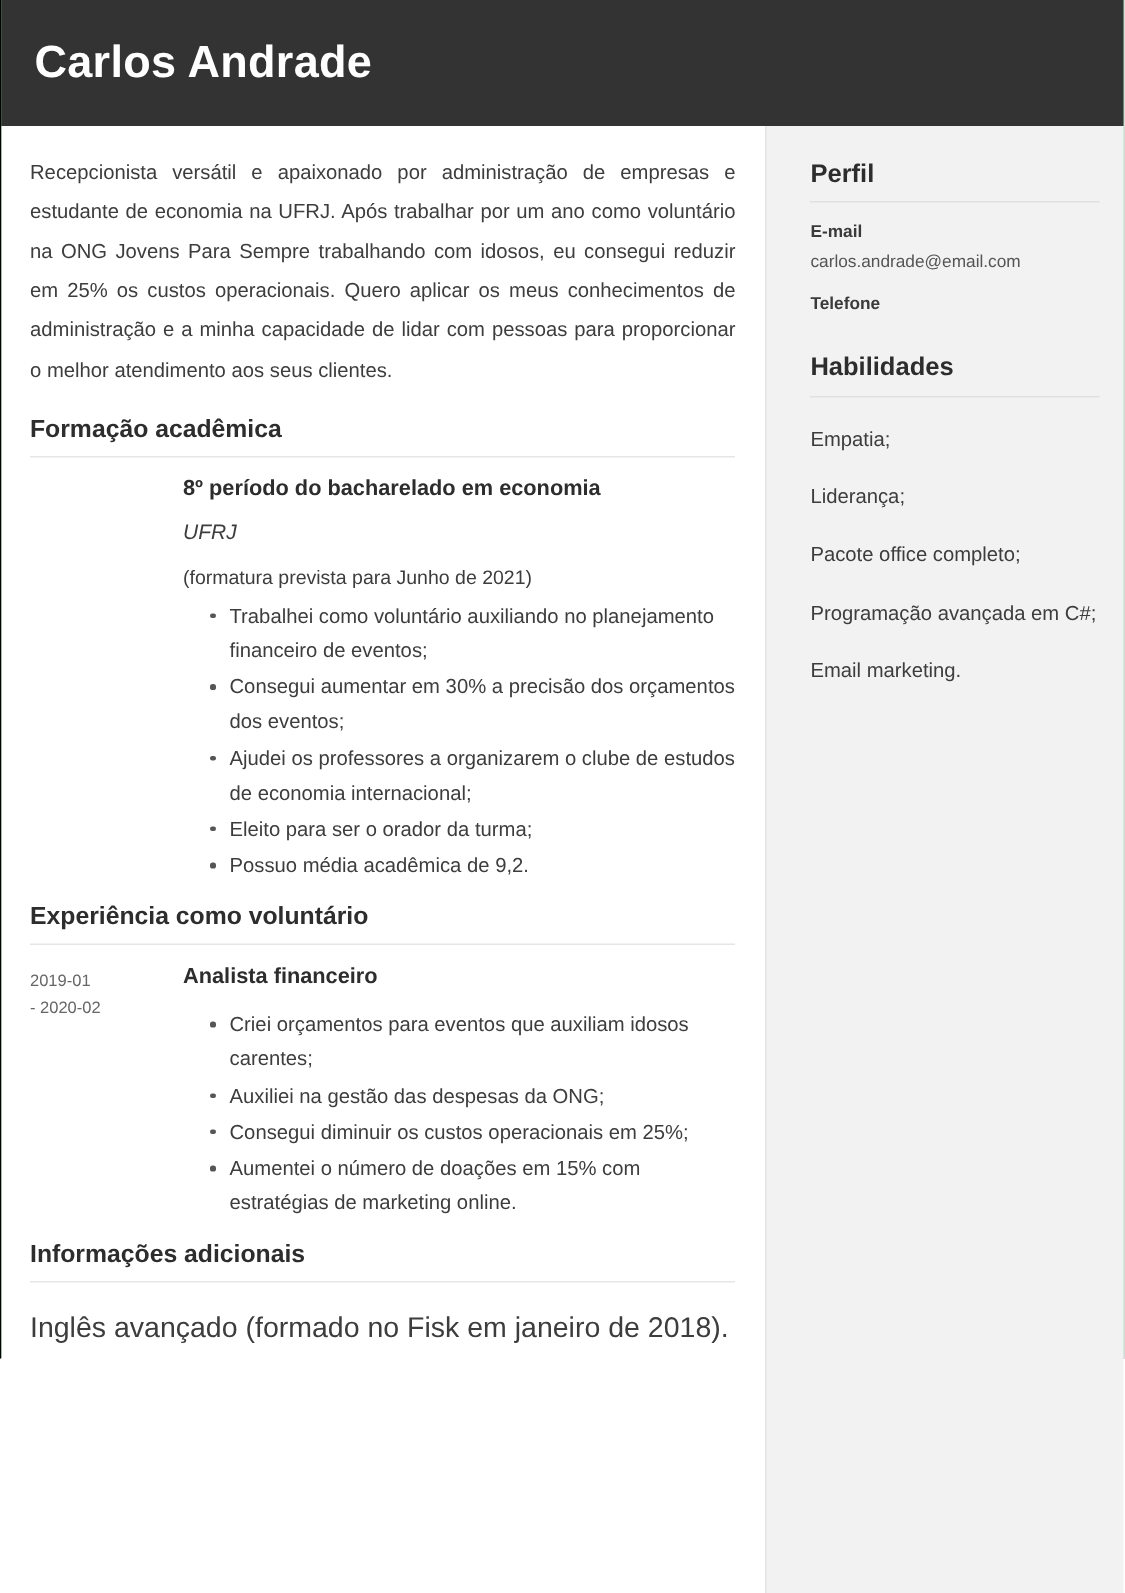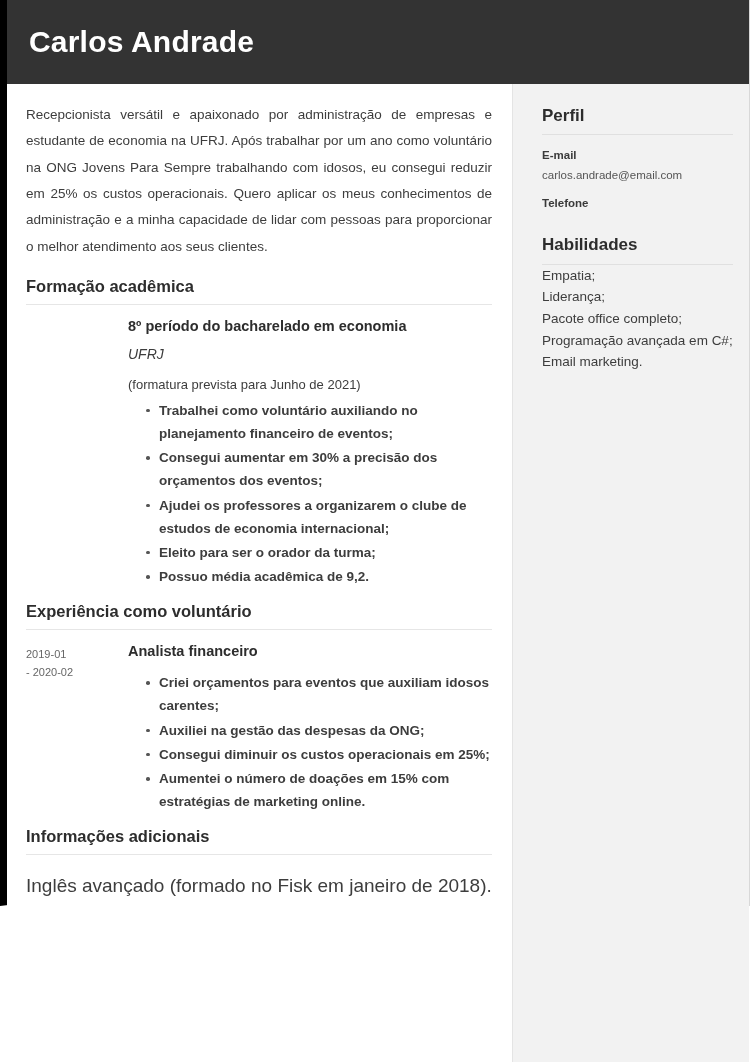--- a/index.html
+++ b/index.html
@@ -15,21 +15,21 @@
     font-family: "Liberation Sans", sans-serif;
     color: #333333;
     overflow: hidden;
   }
 
   .page {
     position: relative;
     width: 750px;
     height: 906px;
     background: #86efac;
-    border-left: 7px solid #000000;
+    border-left: 1px solid #000000;
     border-right: 1px solid #d8d8d8;
     border-bottom: 1px solid #d8d8d8;
   }
 
   
   .header {
     background: #333333;
     height: 84px;
     display: flex;
     align-items: center;
@@ -117,21 +117,20 @@
     font-size: 13px;
     color: #3d3d3d;
     margin: 0 0 4px 0;
     line-height: 1.5;
   }
 
   ul.bullets {
     margin: 0;
     padding: 0 0 0 18px;
     list-style: none;
-    font-weight: bold;
   }
   ul.bullets li {
     position: relative;
     font-size: 13.5px;
     line-height: 1.72;
     color: #3d3d3d;
     padding-left: 13px;
     margin-bottom: 1px;
   }
   ul.bullets li::before {
@@ -180,20 +179,21 @@
   }
   ul.skills {
     margin: 0;
     padding: 0;
     list-style: none;
   }
   ul.skills li {
     font-size: 13.5px;
     line-height: 1.6;
     color: #3d3d3d;
+    margin-top: 17px;
   }
 </style>
 </head>
 <body>
 
 <div class="page">
 
   <div class="header">
     <h1>Carlos Andrade</h1>
   </div>

